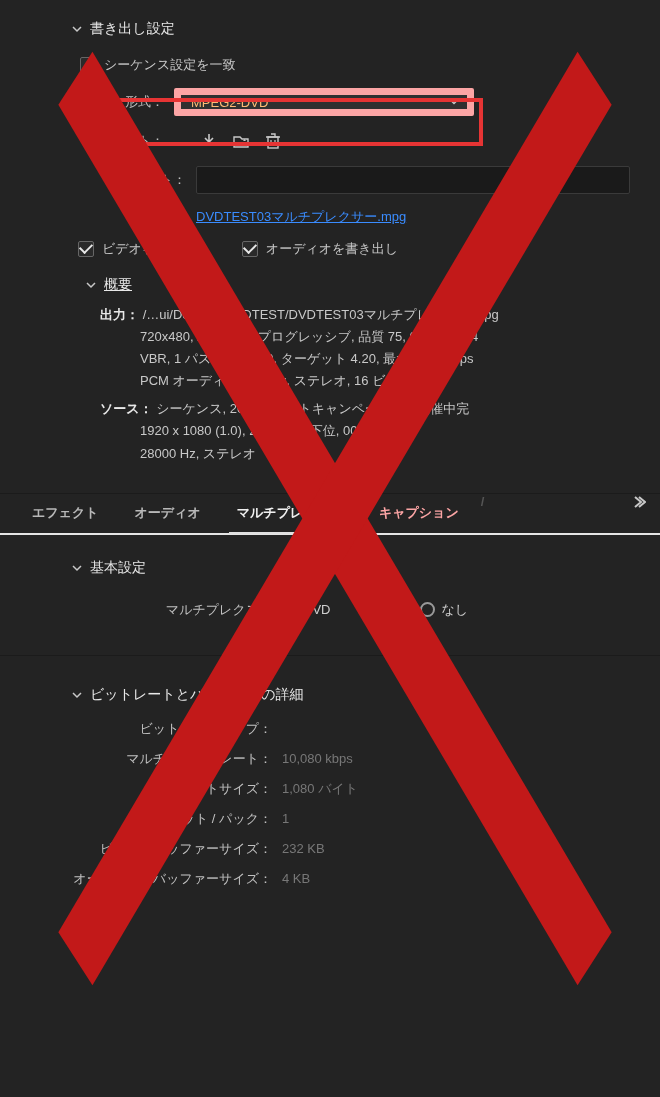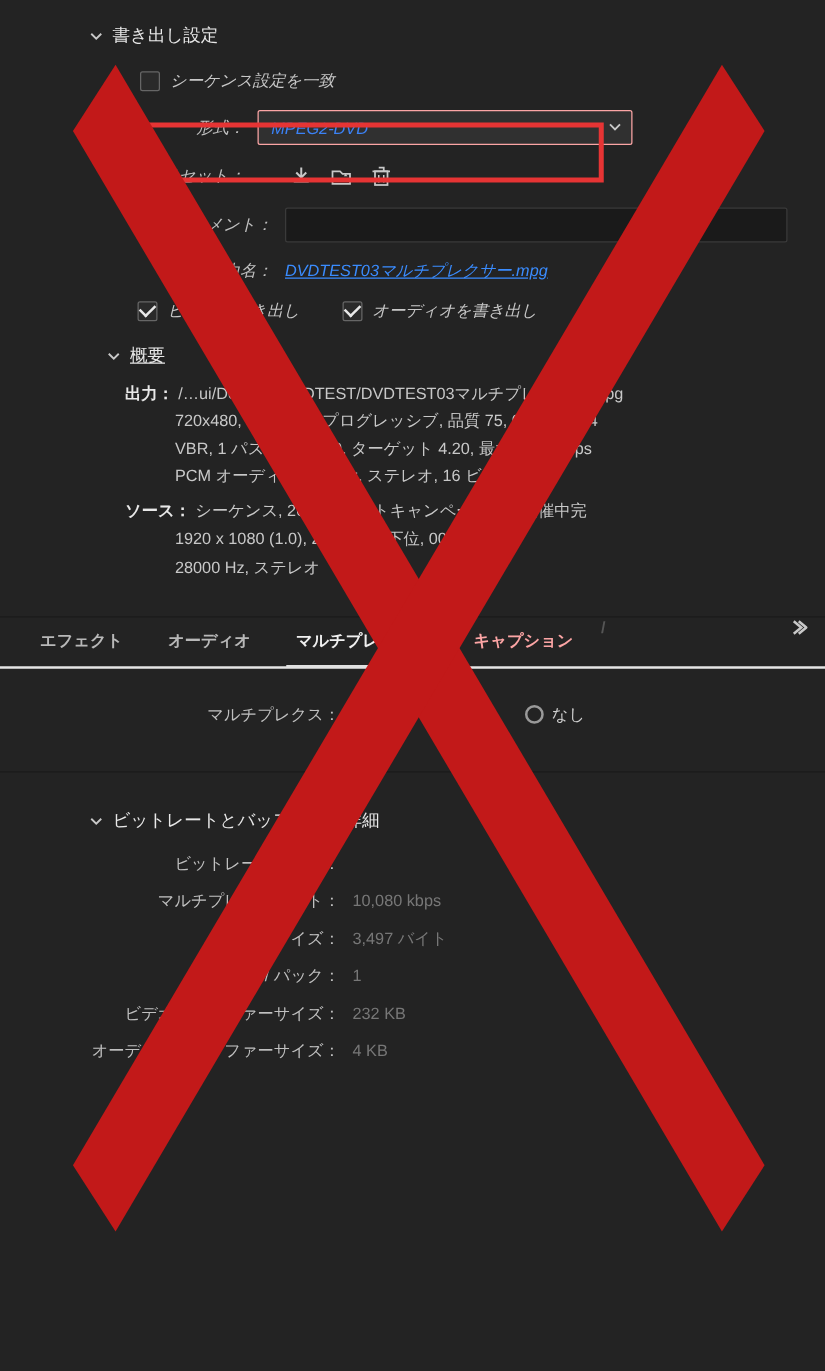--- a/index.html
+++ b/index.html
@@ -21,41 +21,41 @@
     font-size: 14px;
     cursor: pointer;
     margin-left: 32px;
   }
   .section-hdr .chev {
     margin-right: 8px;
     width: 10px; height: 10px;
     display: inline-block;
   }
   .chev svg { display:block; }
-  .indent { padding-left: 112px; padding-right: 30px; font-style: italic; }
+  .indent { padding-left: 80px; padding-right: 30px; }
   .row {
     display: flex; align-items: center;
     margin: 8px 0 14px 0;
   }
   .label {
     color: #c0c0c0;
     text-align: right;
     padding-right: 10px;
     white-space: nowrap;
   }
   .label.w94 { width: 94px; }
   .label.w116 { width: 116px; }
   .dropdown {
     background: #303030;
-    border: 1px solid #fca5a5;
+    border: 7px solid #fca5a5;
     border-radius: 2px;
     height: 28px;
     display: flex; align-items: center;
     padding: 0 10px;
-    color: #3b82f6;
+    color: #fdba74;
     position: relative;
     cursor: pointer;
   }
   .dropdown .caret {
     position: absolute; right: 8px; top: 50%; transform: translateY(-50%);
   }
   .dropdown.highlight {
     
   }
   .text-input {
@@ -278,20 +278,28 @@
   <span class="divider">/</span>
   <div class="more">
     <svg width="16" height="16" viewBox="0 0 16 16">
         <path d="M5 3 l6 5 l-6 5" stroke="#c8c8c8" stroke-width="2" fill="none"></path>
         <path d="M9 3 l6 5 l-6 5" stroke="#c8c8c8" stroke-width="2" fill="none"></path>
       </svg>
   </div>
 </div>
 
 <div class="subpanel">
+  <div class="section-hdr" style="padding-left:40px;">
+    <span class="chev">
+      <svg viewBox="0 0 10 10">
+          <path d="M1 3 L5 7 L9 3" stroke="#c8c8c8" stroke-width="1.5" fill="none"></path>
+        </svg>
+    </span>
+    <span>基本設定</span>
+  </div>
   <div class="opt-row" style="margin-top:8px; margin-bottom:14px;">
     <span class="label">マルチプレクス：</span>
     <div class="options">
       <div class="opt">
           <span class="radio selected"></span>
           <span>DVD</span>
         </div>
       <div class="opt">
           <span class="radio"></span>
           <span>なし</span>
@@ -315,21 +323,21 @@
   <div class="opt-row">
     <span class="label">ビットレートタイプ：</span>
   </div>
 
   <div class="opt-row">
     <span class="label">マルチプレクスレート：</span>
     <span class="value-dim">10,080 kbps</span>
   </div>
   <div class="opt-row">
     <span class="label">パケットサイズ：</span>
-    <span class="value-dim">3,497 バイト</span>
+    <span class="value-dim">1,080 バイト</span>
   </div>
   <div class="opt-row">
     <span class="label">パケット / パック：</span>
     <span class="value-dim">1</span>
   </div>
   <div class="opt-row">
     <span class="label">ビデオのバッファーサイズ：</span>
     <span class="value-dim">232 KB</span>
   </div>
   <div class="opt-row">

